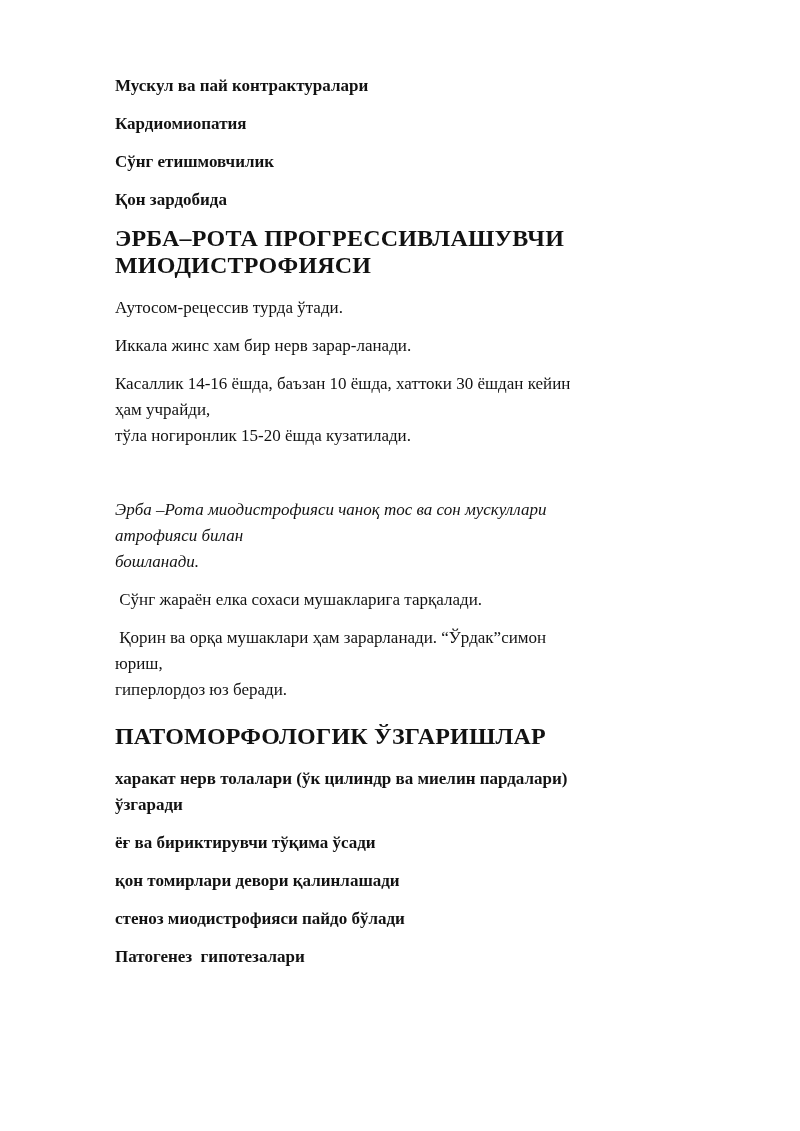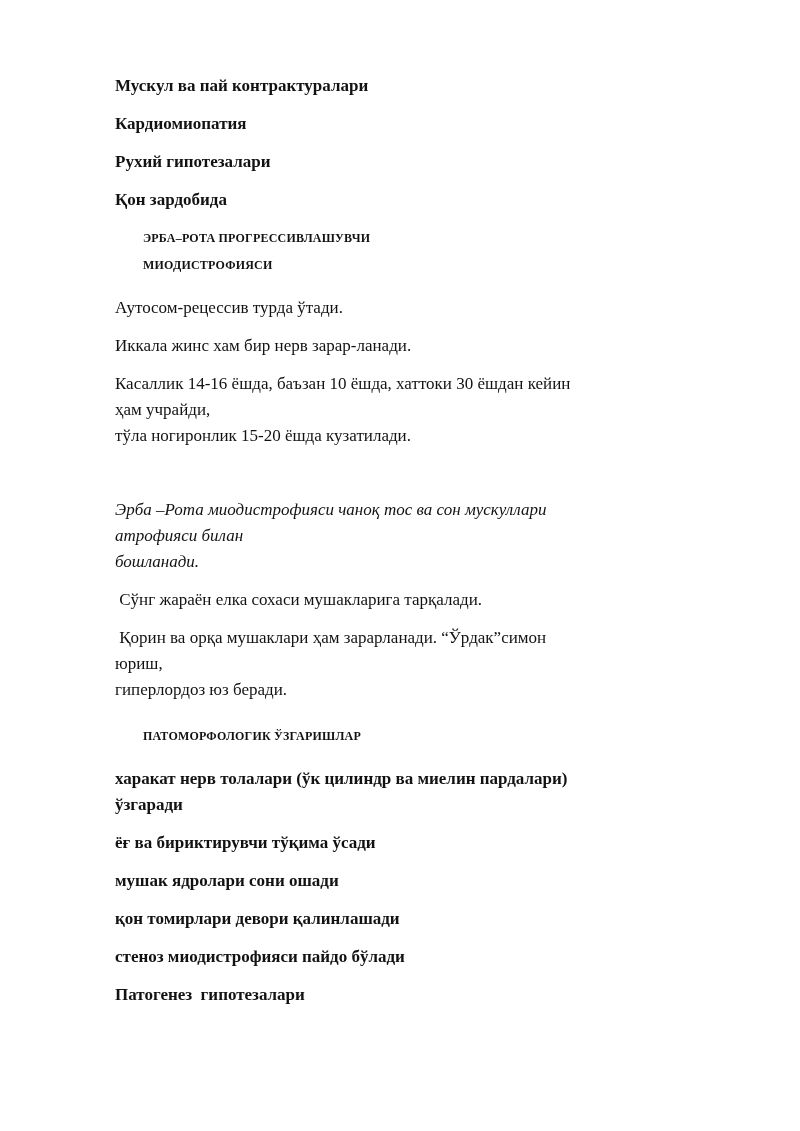--- a/index.html
+++ b/index.html
@@ -24,47 +24,45 @@
   .para {
     line-height: 26px;
     margin: 0 0 12px 0;
     white-space: pre-wrap;
   }
   .para.bold {
     font-weight: 700;
   }
   .para.heading {
     font-weight: 700;
-    font-size: 12px;
+    font-size: 24px;
     line-height: 27px;
     margin-bottom: 16px;
     letter-spacing: 0.2px;
-    margin-left: 28px;
   }
   .para.gap-large { margin-top: 48px; font-style: italic; }
   .para.gap-medium { margin-top: 20px; }
   .line { display: block; }
 </style>
 </head>
 <body>
 
 <div class="page">
   <div class="content" id="doc-content">
       <div class="para bold"><span class="line">Мускул ва пай контрактуралари</span></div>
       <div class="para bold"><span class="line">Кардиомиопатия</span></div>
-      <div class="para bold"><span class="line">Рухий гипотезалари</span></div>
+      <div class="para bold"><span class="line">Сўнг етишмовчилик</span></div>
       <div class="para bold"><span class="line">Қон зардобида</span></div>
       <div class="para heading"><span class="line">ЭРБА–РОТА ПРОГРЕССИВЛАШУВЧИ</span><span class="line">МИОДИСТРОФИЯСИ</span></div>
       <div class="para normal"><span class="line">Аутосом-рецессив турда ўтади.</span></div>
       <div class="para normal"><span class="line">Иккала жинс хам бир нерв зарар-ланади.</span></div>
       <div class="para normal"><span class="line">Касаллик 14-16 ёшда, баъзан 10 ёшда, хаттоки 30 ёшдан кейин ҳам учрайди,</span><span class="line">тўла ногиронлик 15-20 ёшда кузатилади.</span></div>
       <div class="para normal gap-large"><span class="line">Эрба –Рота миодистрофияси чаноқ тос ва сон мускуллари атрофияси билан</span><span class="line">бошланади.</span></div>
       <div class="para normal"><span class="line"> Сўнг жараён елка сохаси мушакларига тарқалади.</span></div>
       <div class="para normal"><span class="line"> Қорин ва орқа мушаклари ҳам зарарланади. “Ўрдак”симон юриш,</span><span class="line">гиперлордоз юз беради.</span></div>
       <div class="para heading gap-medium"><span class="line">ПАТОМОРФОЛОГИК ЎЗГАРИШЛАР</span></div>
       <div class="para bold"><span class="line">харакат нерв толалари (ўк цилиндр ва миелин пардалари) ўзгаради</span></div>
       <div class="para bold"><span class="line">ёғ ва бириктирувчи тўқима ўсади</span></div>
-      <div class="para bold"><span class="line">мушак ядролари сони ошади</span></div>
       <div class="para bold"><span class="line">қон томирлари девори қалинлашади</span></div>
       <div class="para bold"><span class="line">стеноз миодистрофияси пайдо бўлади</span></div>
       <div class="para bold"><span class="line">Патогенез  гипотезалари</span></div>
     </div>
 </div>
 
 </body></html>

